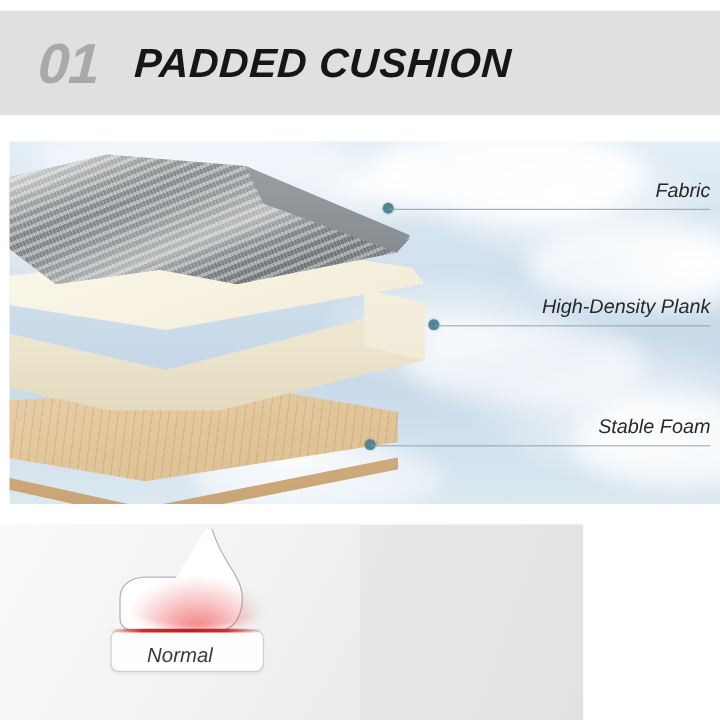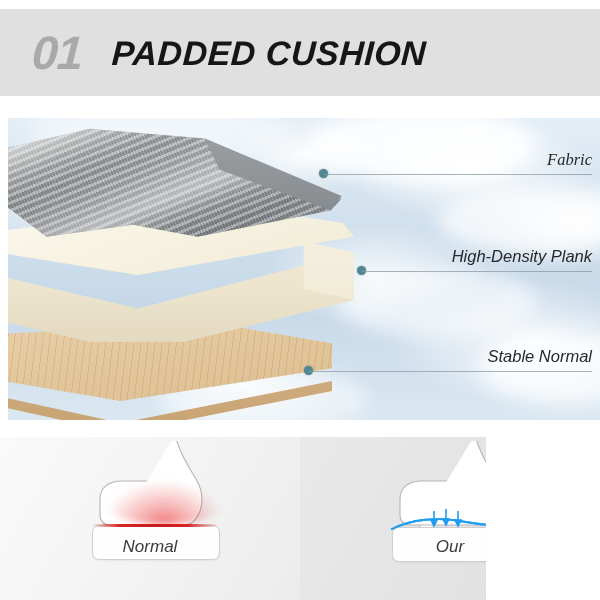--- a/index.html
+++ b/index.html
@@ -189,68 +189,42 @@
     </div>
 
     <div class="fabric">
       <div class="fabric-body"></div>
       <div class="fabric-chan"></div>
       <div class="fabric-tip"></div>
     </div>
 
     <div class="dot" style="left:311px;top:51px;"></div>
     <div class="callout" style="left:316px;top:56px;width:268px;"></div>
-    <div class="callout-label" style="left:384px;top:32px;width:200px;font-family:Liberation Serif, serif;">Fabric</div>
+    <div class="callout-label" style="left:384px;top:32px;width:200px;">Fabric</div>
 
     <div class="dot" style="left:349px;top:148px;"></div>
     <div class="callout" style="left:354px;top:153px;width:230px;"></div>
     <div class="callout-label" style="left:324px;top:129px;width:260px;">High-Density Plank</div>
 
     <div class="dot" style="left:296px;top:248px;"></div>
     <div class="callout" style="left:301px;top:253px;width:283px;"></div>
-    <div class="callout-label" style="left:364px;top:229px;width:220px;">Stable Normal</div>
+    <div class="callout-label" style="left:364px;top:229px;width:220px;">Stable Foam</div>
   </div>
 
   <div class="compare">
 
     <div class="cmp-half cmp-left">
       <div class="fig">
         <svg class="body-out" viewBox="0 0 300 110">
           <path d="M175 -6 C171 16 168 30 158 40 L122 40 C108 40 100 47 100 58
                    L100 74 C100 80 104 84 110 84 L120 84 L120 110" fill="#ffffff" stroke="#b5b5b5" stroke-width="1.1" stroke-linejoin="round"></path>
           <path d="M175 -6 C180 14 190 28 196 38 C202 48 204 58 200 70
                    C196 80 190 84 184 84 L120 84" fill="#ffffff" stroke="#b5b5b5" stroke-width="1.1" stroke-linejoin="round"></path>
         </svg>
         <div class="red-glow" style="left:104px;top:40px;"></div>
         <div class="seat" style="left:92px;top:84px;"></div>
         <div class="seat-red" style="left:92px;top:83px;"></div>
       </div>
       <div class="cmp-label">Normal</div>
     </div>
 
-    <div class="cmp-half cmp-right">
-      <div class="fig">
-        <svg class="body-out" viewBox="0 0 300 110">
-          <path d="M175 -6 C171 16 168 30 158 40 L122 40 C108 40 100 47 100 58
-                   L100 74 C100 80 104 84 110 84 L120 84 L120 110" fill="#ffffff" stroke="#b5b5b5" stroke-width="1.1" stroke-linejoin="round"></path>
-          <path d="M175 -6 C180 14 190 28 196 38 C202 48 204 58 200 70
-                   C196 80 190 84 184 84 L120 84" fill="#ffffff" stroke="#b5b5b5" stroke-width="1.1" stroke-linejoin="round"></path>
-        </svg>
-        <svg class="blue-curve" viewBox="0 0 300 110" style="left:0;top:0;width:300px;height:110px;">
-          <path d="M92 88 C112 78 138 76 160 80 C182 84 200 86 218 82" fill="none" stroke="#1f9df0" stroke-width="1.8" stroke-linecap="round"></path>
-        </svg>
-        <div class="seat" style="left:92px;top:86px;"></div>
-        <svg class="blue-curve" viewBox="0 0 300 110" style="left:0;top:0;width:300px;height:110px;">
-          <path d="M92 88 C112 78 138 76 160 80 C182 84 200 86 218 82" fill="none" stroke="#1f9df0" stroke-width="1.8" stroke-linecap="round"></path>
-          <g stroke="#1f9df0" stroke-width="1.6" fill="#1f9df0">
-            <line x1="134" y1="70" x2="134" y2="81"></line>
-            <polygon points="131,79 137,79 134,85"></polygon>
-            <line x1="146" y1="68" x2="146" y2="80"></line>
-            <polygon points="143,78 149,78 146,84"></polygon>
-            <line x1="158" y1="70" x2="158" y2="81"></line>
-            <polygon points="155,79 161,79 158,85"></polygon>
-          </g>
-        </svg>
-      </div>
-      <div class="cmp-label">Our</div>
-    </div>
   </div>
 </div>
 
 </body></html>

